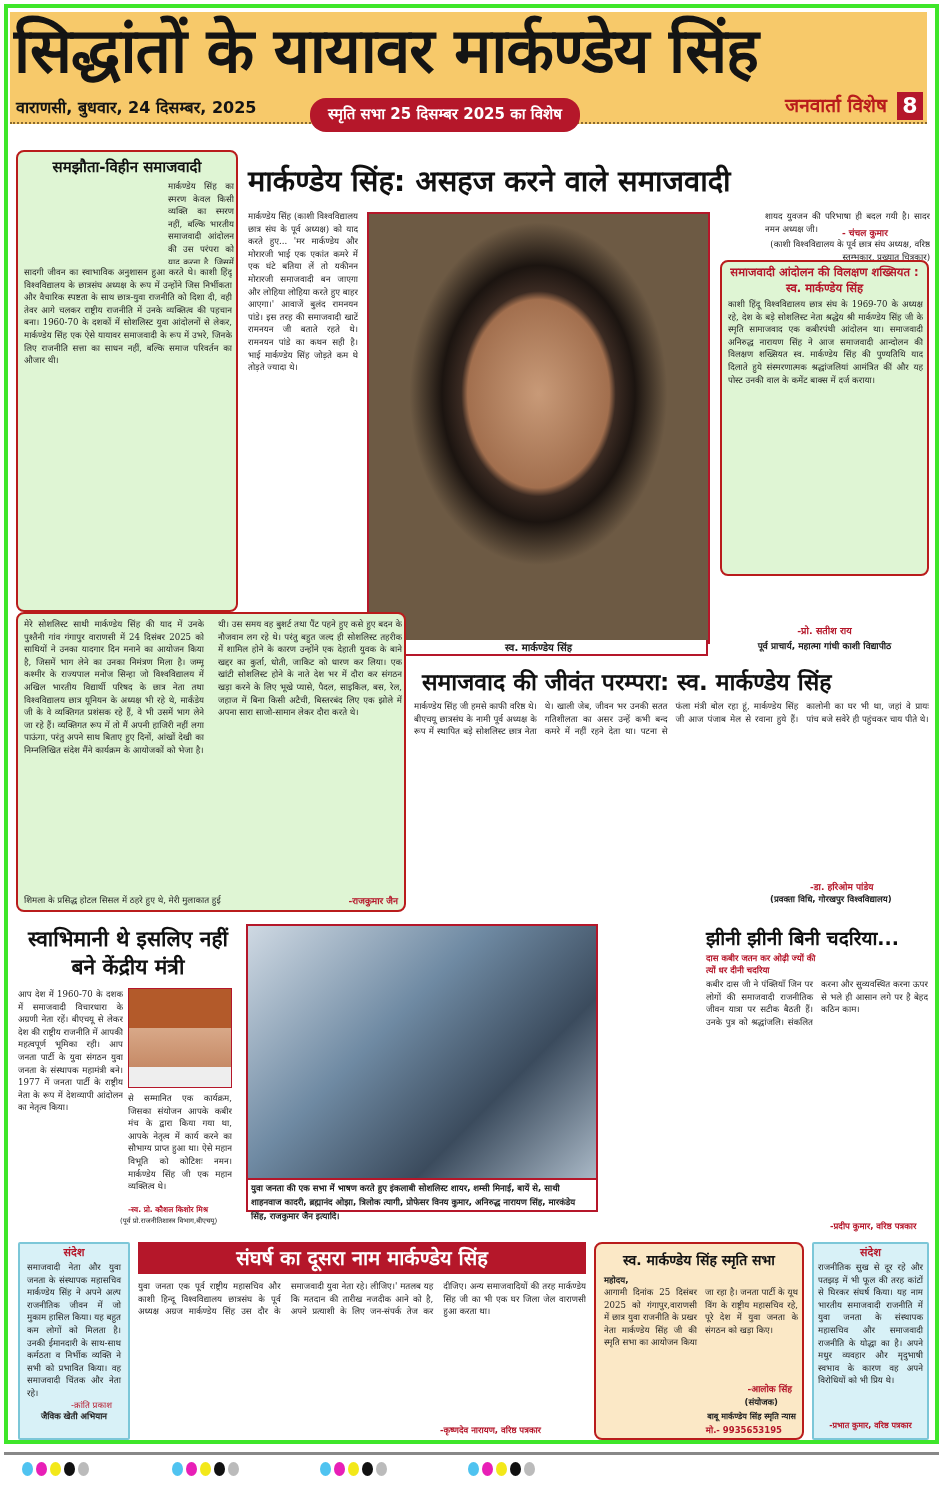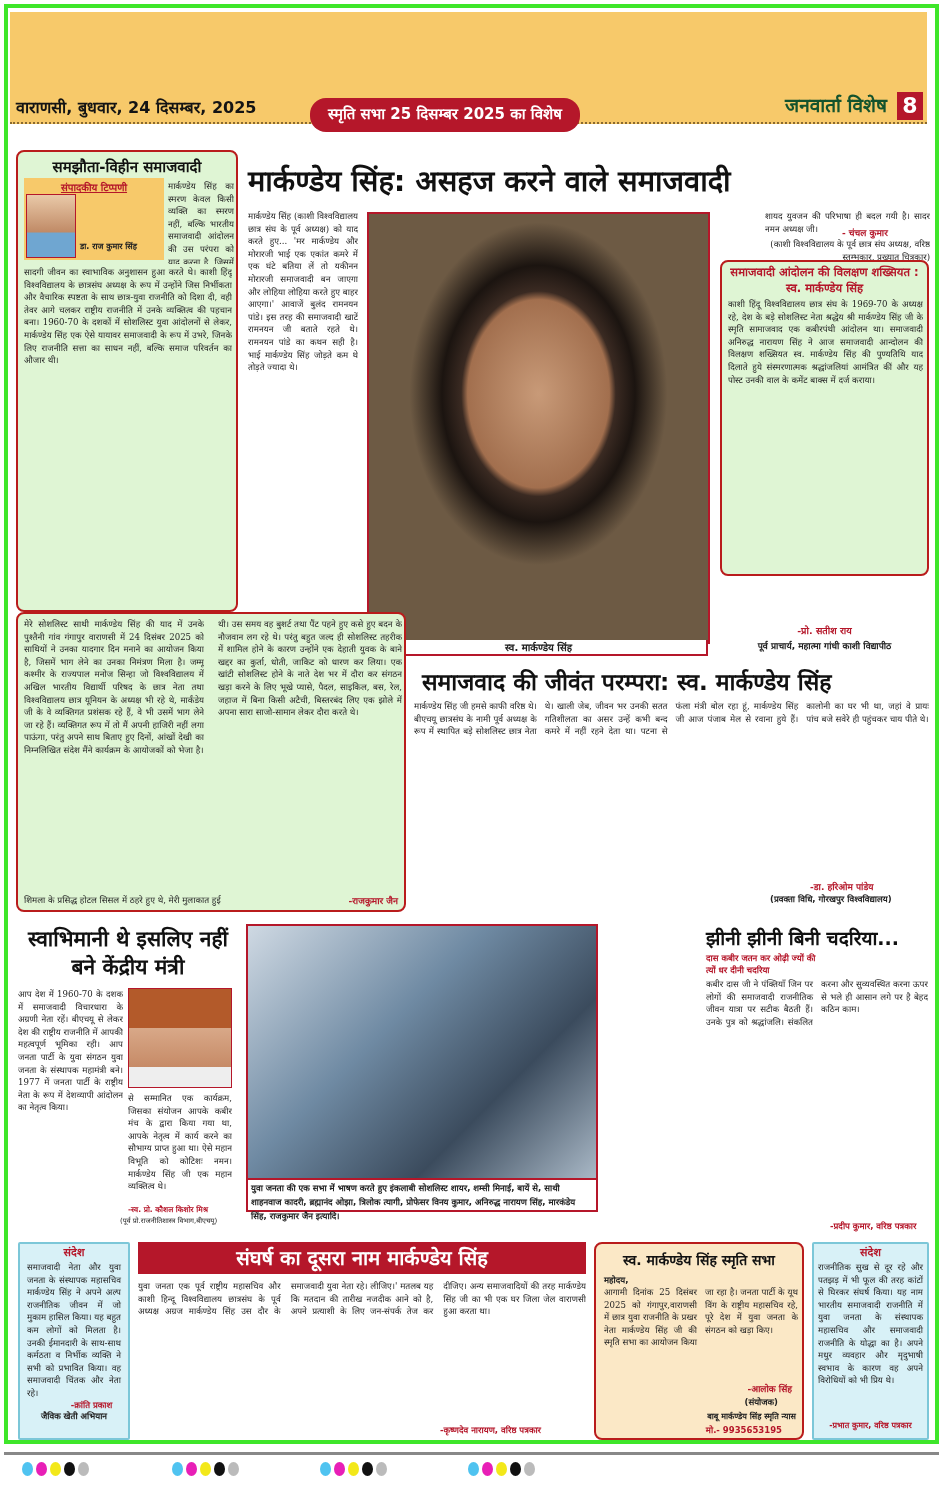--- a/index.html
+++ b/index.html
@@ -1,53 +1,49 @@
 <!DOCTYPE html>
 <html><head>
 <meta charset="utf-8">
 <style>
   *{box-sizing:border-box;margin:0;padding:0}
   body{width:945px;height:1502px;background:#fff;font-family:"DejaVu Sans",sans-serif;position:relative;overflow:hidden;color:#222}
   .frame{position:absolute;left:4px;top:4px;width:935px;height:1440px;border:4px solid #3ee62a;background:#fff}
   .mast{position:absolute;left:10px;top:12px;width:917px;height:112px;background:#f7c96a;border-bottom:2px dotted #8a6a30}
   .mast-title{position:absolute;left:4px;top:-6px;width:910px;font-family:"DejaVu Sans",sans-serif;font-weight:900;font-size:62px;letter-spacing:-1px;color:#141414;white-space:nowrap}
   .mast-date{position:absolute;left:6px;top:84px;font-weight:bold;font-size:16px;color:#141414}
-  .mast-brand{position:absolute;right:40px;top:80px;font-weight:bold;font-size:19px;color:#14532d}
+  .mast-brand{position:absolute;right:40px;top:80px;font-weight:bold;font-size:19px;color:#b91c1c}
   .mast-page{position:absolute;right:4px;top:80px;width:26px;height:28px;background:#b5172a;color:#fff;font-weight:bold;font-size:22px;text-align:center;line-height:28px}
   .mast-banner{position:absolute;left:310px;top:98px;width:270px;height:34px;background:#b5172a;border-radius:16px;color:#fff;font-weight:bold;font-size:15px;text-align:center;line-height:32px}
   .box{position:absolute;border:2px solid #b91c1c;border-radius:8px}
   .green{background:#dff5d4}
   .cream{background:#fbe8c6}
   .blue{background:#d8f1f7;border-color:#7cc7d8;border-radius:2px}
   .col{font-family:"DejaVu Serif",serif;font-size:8.6px;line-height:12.6px;text-align:justify;color:#222;overflow:hidden}
   .hd{font-weight:bold;color:#111;white-space:nowrap}
   .red{color:#b5172a}
   .photo{position:absolute;overflow:hidden}
   .dots{position:absolute;top:1462px;display:flex;gap:3px}
   .dots span{width:11px;height:14px;border-radius:50%}
 </style>
 </head>
 <body>
 
 <div class="frame"></div>
 
 <div class="mast">
+  <div class="mast-title">सिद्धांतों के यायावर मार्कण्डेय सिंह</div>
   <div class="mast-date">वाराणसी, बुधवार, 24 दिसम्बर, 2025</div>
   <div class="mast-brand">जनवार्ता विशेष</div>
   <div class="mast-page">8</div>
 </div>
 <div class="mast-banner">स्मृति सभा 25 दिसम्बर 2025 का विशेष अवसर</div>
 
 <div class="box green" style="left:16px;top:150px;width:222px;height:462px;">
   <div class="hd" style="text-align:center;font-size:15px;margin-top:4px;">समझौता-विहीन समाजवादी</div>
-  <div style="position:absolute;left:6px;top:26px;width:140px;height:82px;background:#f7c96a;">
-    <div class="red" style="font-size:10px;font-weight:bold;text-decoration:underline;text-align:center;margin-top:2px;">संपादकीय टिप्पणी</div>
-    <div class="photo" style="left:2px;top:16px;width:50px;height:64px;background:linear-gradient(#e9c9a8,#c08a66 60%,#6fa6d1 61%);border:1px solid #b5172a;"></div>
-    <div style="position:absolute;left:56px;top:62px;font-size:8px;font-weight:bold;">डा. राज कुमार सिंह</div>
-  </div>
   <div class="col" style="position:absolute;left:150px;top:28px;width:66px;height:84px;">मार्कण्डेय सिंह का स्मरण केवल किसी व्यक्ति का स्मरण नहीं, बल्कि भारतीय समाजवादी आंदोलन की उस परंपरा को याद करना है, जिसमें सिद्धांत, संघर्ष और</div>
   <div class="col" style="position:absolute;left:6px;top:114px;width:208px;height:340px;">सादगी जीवन का स्वाभाविक अनुशासन हुआ करते थे। काशी हिंदू विश्वविद्यालय के छात्रसंघ अध्यक्ष के रूप में उन्होंने जिस निर्भीकता और वैचारिक स्पष्टता के साथ छात्र-युवा राजनीति को दिशा दी, वही तेवर आगे चलकर राष्ट्रीय राजनीति में उनके व्यक्तित्व की पहचान बना। 1960-70 के दशकों में सोशलिस्ट युवा आंदोलनों से लेकर, मार्कण्डेय सिंह एक ऐसे यायावर समाजवादी के रूप में उभरे, जिनके लिए राजनीति सत्ता का साधन नहीं, बल्कि समाज परिवर्तन का औजार थी।</div>
 </div>
 
 <div class="hd" style="position:absolute;left:248px;top:160px;font-size:29px;">मार्कण्डेय सिंह: असहज करने वाले समाजवादी</div>
 <div class="col" style="position:absolute;left:248px;top:210px;width:110px;height:390px;">मार्कण्डेय सिंह (काशी विश्वविद्यालय छात्र संघ के पूर्व अध्यक्ष) को याद करते हुए... 'मर मार्कण्डेय और मोरारजी भाई एक एकांत कमरे में एक घंटे बतिया लें तो यकीनन मोरारजी समाजवादी बन जाएगा और लोहिया लोहिया करते हुए बाहर आएगा।' आवाजें बुलंद रामनयन पांडे। इस तरह की समाजवादी खाटें रामनयन जी बताते रहते थे। रामनयन पांडे का कथन सही है। भाई मार्कण्डेय सिंह जोड़ते कम थे तोड़ते ज्यादा थे।</div>
 <div class="photo" style="left:367px;top:212px;width:343px;height:432px;border:2px solid #b5172a;background:radial-gradient(ellipse 38% 40% at 50% 42%,#c89a78 0,#a26f4e 55%,#3a2a22 60%,#1b1410 75%,#6d5a44 100%);"></div>
 <div style="position:absolute;left:369px;top:640px;width:339px;height:16px;background:#fff;border:2px solid #b5172a;border-top:none;text-align:center;font-size:10px;font-weight:bold;">स्व. मार्कण्डेय सिंह</div>
 
 <div class="col" style="position:absolute;left:765px;top:210px;width:165px;height:26px;">शायद युवजन की परिभाषा ही बदल गयी है। सादर नमन अध्यक्ष जी।</div>
@@ -84,21 +80,21 @@
 <div style="position:absolute;left:246px;top:1180px;width:352px;height:32px;border:2px solid #b5172a;border-top:none;font-size:8.5px;font-weight:bold;line-height:14px;padding:1px 3px;background:#fff;">युवा जनता की एक सभा में भाषण करते हुए इंकलाबी सोशलिस्ट शायर, शम्सी मिनाई, बायें से, साथी शाहनवाज कादरी, ब्रह्मानंद ओझा, त्रिलोक त्यागी, प्रोफेसर विनय कुमार, अनिरुद्ध नारायण सिंह, मारकंडेय सिंह, राजकुमार जैन इत्यादि।</div>
 
 <div class="hd" style="position:absolute;left:706px;top:925px;font-size:19px;">झीनी झीनी बिनी चदरिया...</div>
 <div class="red" style="position:absolute;left:706px;top:952px;width:110px;font-size:8.5px;font-weight:bold;line-height:12px;">दास कबीर जतन कर ओढ़ी ज्यों की त्यों धर दीनी चदरिया</div>
 <div class="col" style="position:absolute;left:706px;top:978px;width:222px;height:240px;column-count:2;column-gap:8px;">कबीर दास जी ने पंक्तियाँ जिन पर लोगों की समाजवादी राजनीतिक जीवन यात्रा पर सटीक बैठती हैं। उनके पुत्र को श्रद्धांजलि। संकलित करना और सुव्यवस्थित करना ऊपर से भले ही आसान लगे पर है बेहद कठिन काम।</div>
 <div style="position:absolute;left:830px;top:1220px;font-size:8.5px;font-weight:bold;color:#b5172a;">-प्रदीप कुमार, वरिष्ठ पत्रकार</div>
 
 <div class="box blue" style="left:18px;top:1242px;width:112px;height:198px;border:2px solid #7cc7d8;">
   <div class="red" style="text-align:center;font-size:11px;font-weight:bold;">संदेश</div>
   <div class="col" style="padding:2px 7px;height:140px;">समाजवादी नेता और युवा जनता के संस्थापक महासचिव मार्कण्डेय सिंह ने अपने अल्प राजनीतिक जीवन में जो मुकाम हासिल किया। यह बहुत कम लोगों को मिलता है। उनकी ईमानदारी के साथ-साथ कर्मठता व निर्भीक व्यक्ति ने सभी को प्रभावित किया। वह समाजवादी चिंतक और नेता रहे।</div>
-  <div class="red" style="text-align:center;font-size:8.5px;font-weight:bold;padding-left:35px;">-क्रांति प्रकाश</div>
+  <div class="red" style="text-align:center;font-size:8.5px;font-weight:normal;padding-left:35px;">-क्रांति प्रकाश</div>
   <div style="text-align:center;font-size:8.5px;font-weight:bold;">जैविक खेती अभियान</div>
 </div>
 
 <div class="hd" style="position:absolute;left:138px;top:1242px;width:448px;height:32px;background:#b5172a;color:#fff;text-align:center;font-size:20px;line-height:32px;">संघर्ष का दूसरा नाम मार्कण्डेय सिंह</div>
 <div class="col" style="position:absolute;left:138px;top:1280px;width:448px;height:150px;column-count:3;column-gap:10px;">युवा जनता एक पूर्व राष्ट्रीय महासचिव और काशी हिन्दू विश्वविद्यालय छात्रसंघ के पूर्व अध्यक्ष अग्रज मार्कण्डेय सिंह उस दौर के समाजवादी युवा नेता रहे। लीजिए।' मतलब यह कि मतदान की तारीख नजदीक आने को है, अपने प्रत्याशी के लिए जन-संपर्क तेज कर दीजिए। अन्य समाजवादियों की तरह मार्कण्डेय सिंह जी का भी एक घर जिला जेल वाराणसी हुआ करता था।</div>
 <div style="position:absolute;left:440px;top:1424px;font-size:8.5px;font-weight:bold;color:#b5172a;">-कृष्णदेव नारायण, वरिष्ठ पत्रकार</div>
 
 <div class="box cream" style="left:594px;top:1242px;width:210px;height:198px;">
   <div class="hd" style="text-align:center;font-size:14px;margin-top:6px;">स्व. मार्कण्डेय सिंह स्मृति सभा</div>
   <div style="position:absolute;left:8px;top:30px;font-size:8.5px;font-weight:bold;">महोदय,</div>

